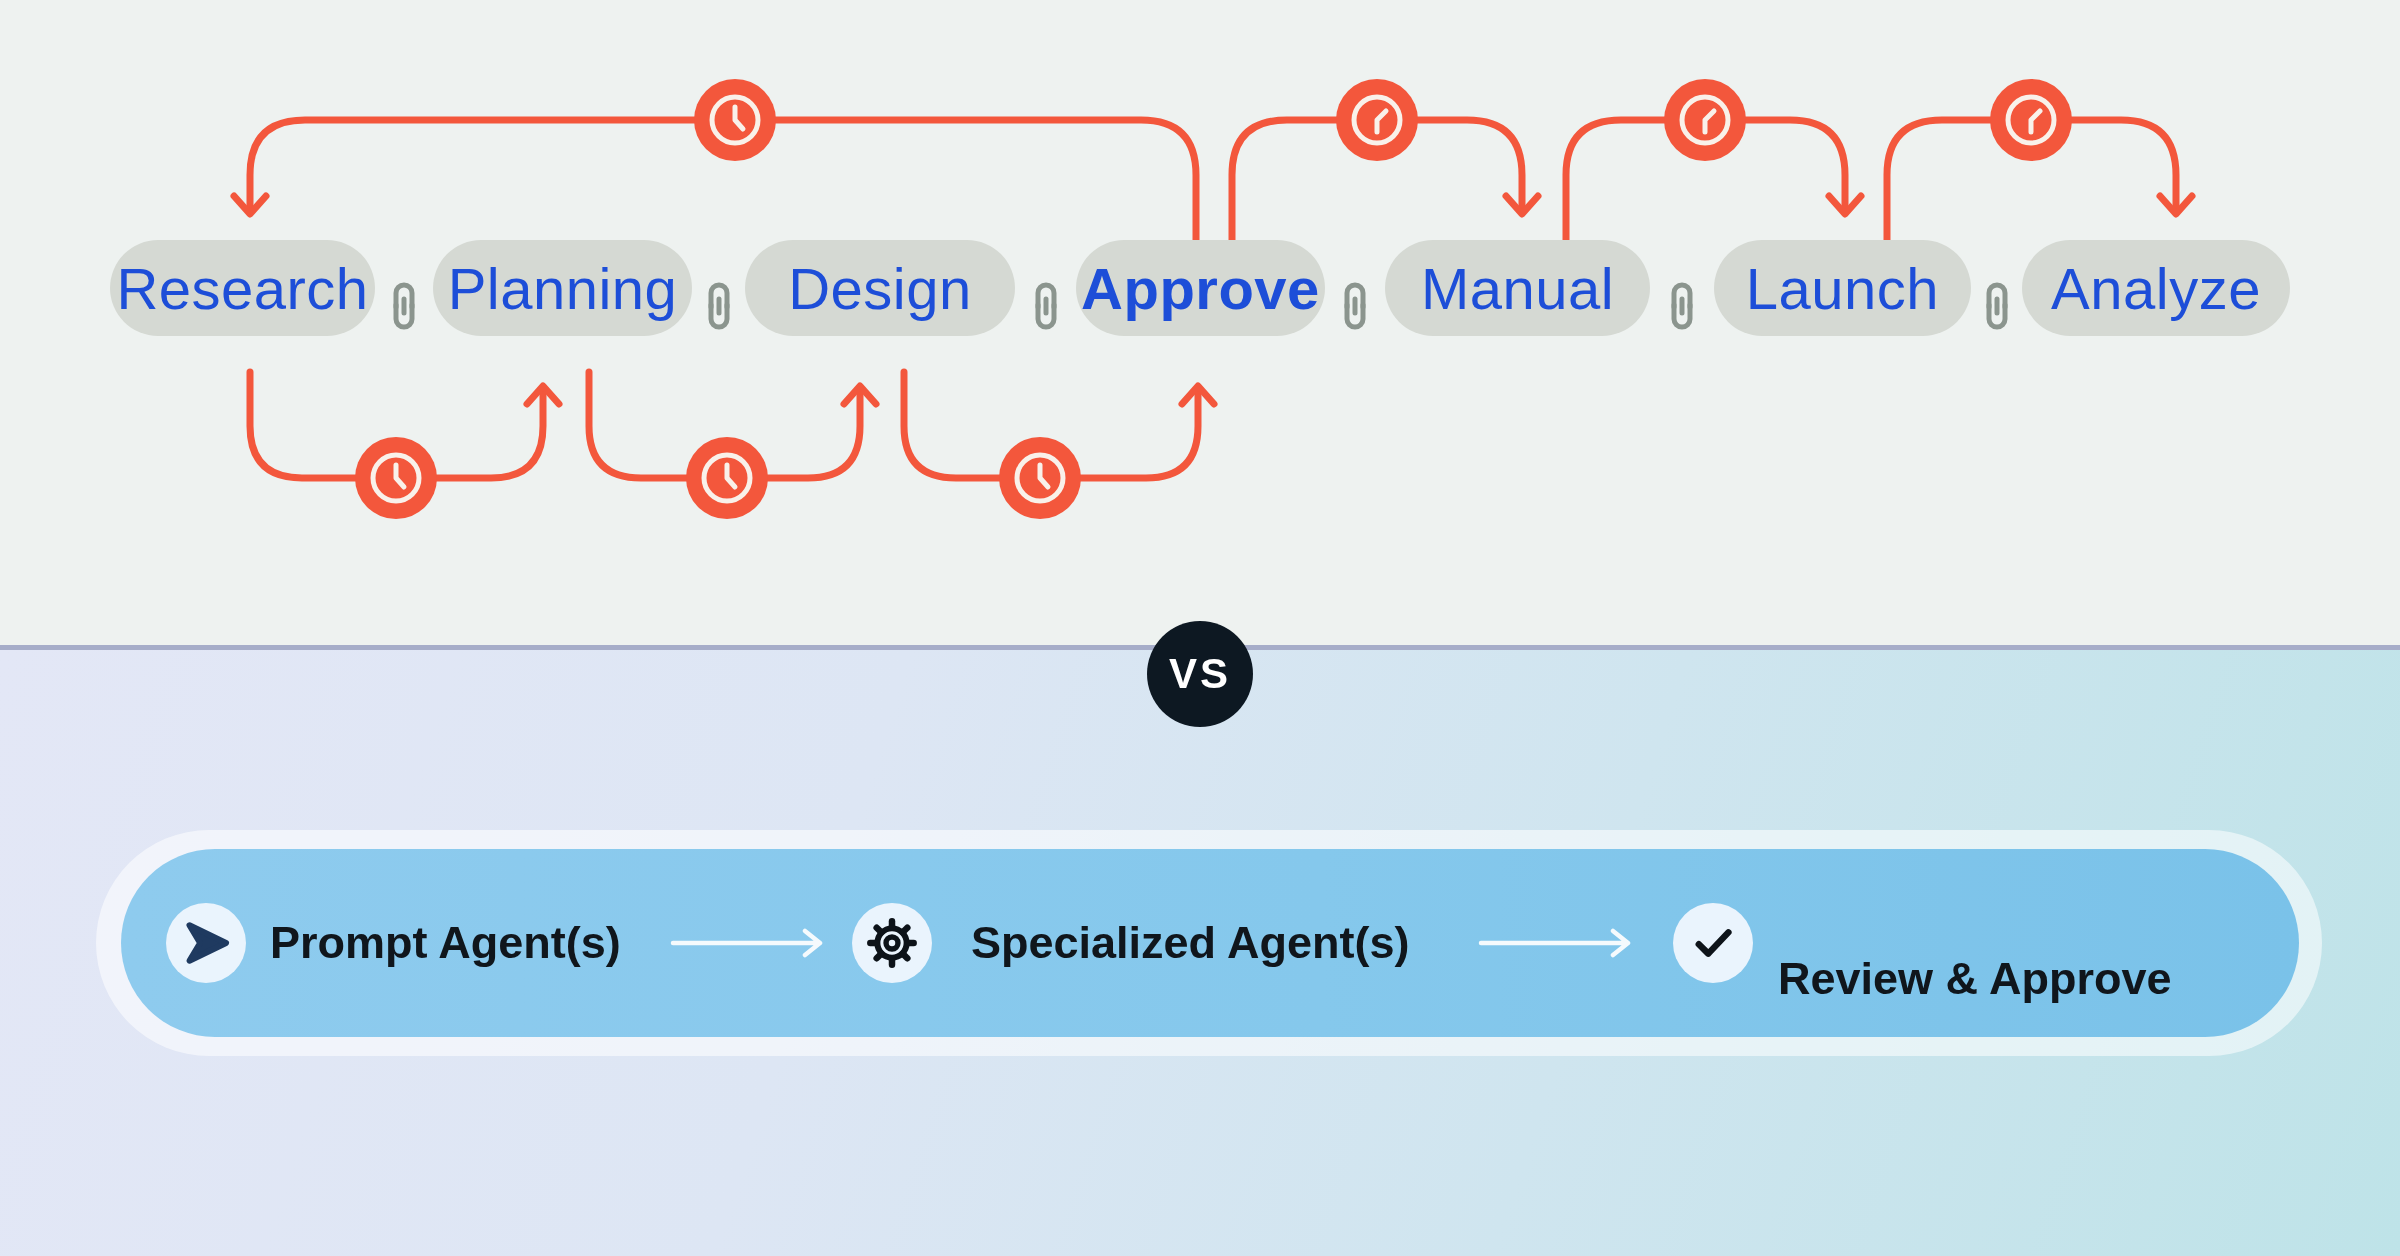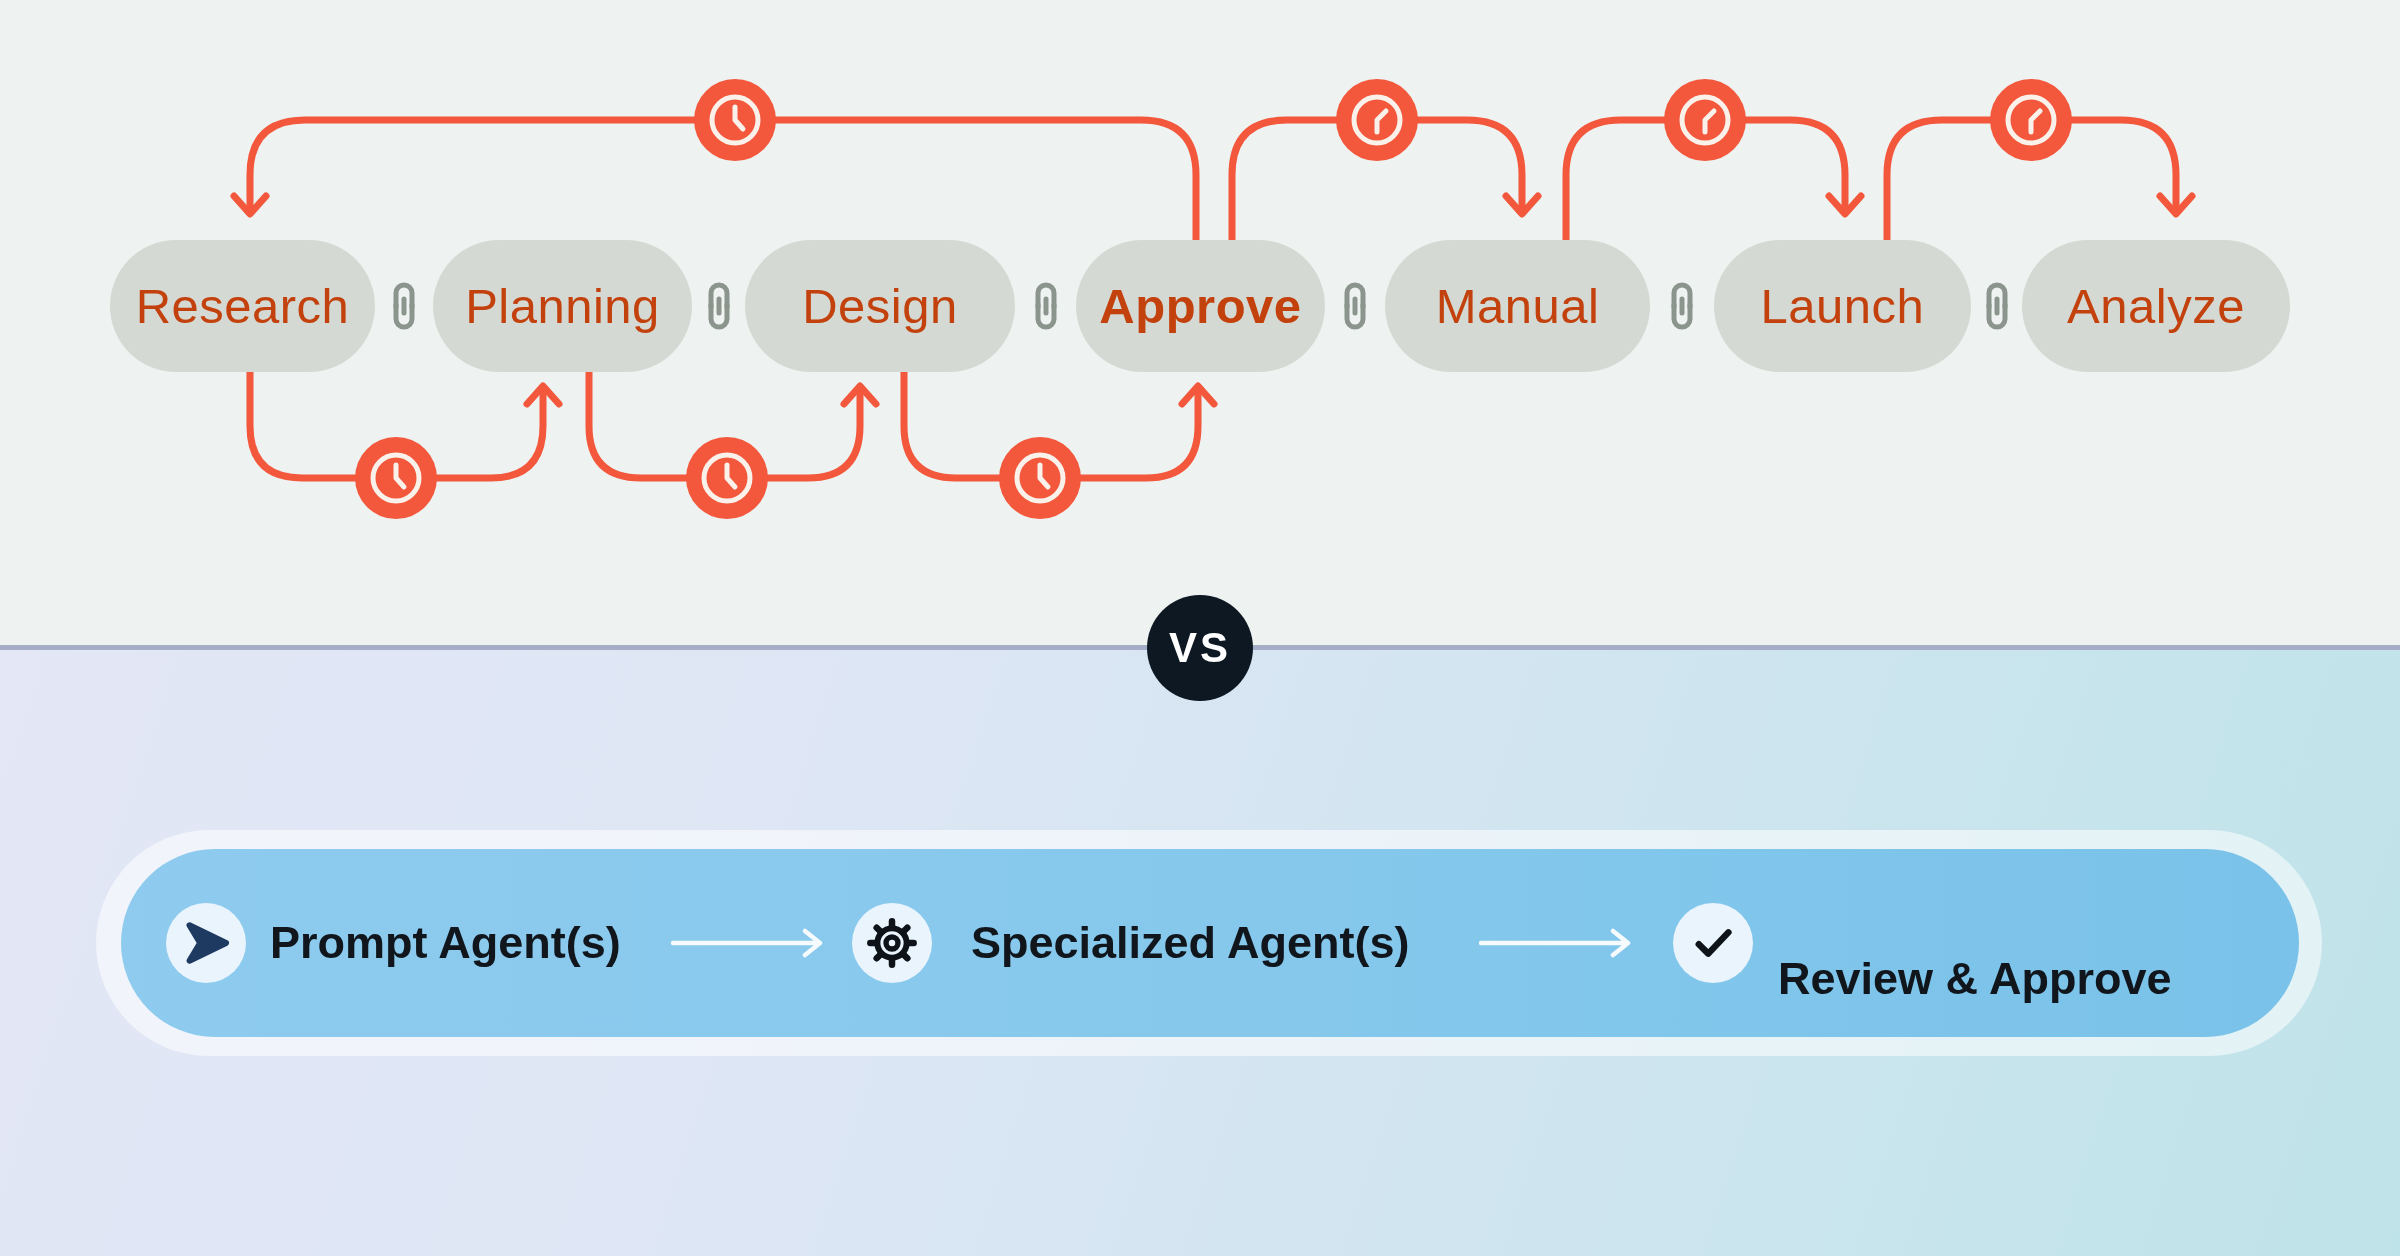--- a/index.html
+++ b/index.html
@@ -10,37 +10,37 @@
   
   .top-section { position:absolute; left:0; top:0; width:2400px; height:645px; background:#eef2f0; }
   .section-divider { position:absolute; left:0; top:645px; width:2400px; height:5px; background:#a6adc9; }
   .bottom-section { position:absolute; left:0; top:650px; width:2400px; height:606px;
     background:linear-gradient(108deg,#e3e7f6 0%,#dde6f4 35%,#cfe5ef 65%,#bee3e8 100%); }
 
   
   .flow-svg { position:absolute; left:0; top:0; }
 
   
-  .pill { position:absolute; top:240px; height:132px; border-radius:66px; background:#d5d9d3;
+  .pill { position:absolute; top:240px; height:96px; border-radius:66px; background:#d5d9d3;
     display:flex; align-items:center; justify-content:center;
-    font-size:49px; font-weight:500; color:#c2410c; letter-spacing:0.5px; }
+    font-size:58px; font-weight:500; color:#1d4ed8; letter-spacing:0.5px; }
   .pill-research { left:110px;  width:265px; }
   .pill-planning { left:433px;  width:259px; }
   .pill-design   { left:745px;  width:270px; }
   .pill-approve  { left:1076px; width:249px;font-weight:bold; }
   .pill-build    { left:1385px; width:265px; }
   .pill-launch   { left:1714px; width:257px; }
   .pill-analyze  { left:2022px; width:268px; }
 
   .link-icon { position:absolute; top:277px; width:30px; height:58px; }
   .li-1 { left:389px; }  .li-2 { left:704px; }  .li-3 { left:1031px; }
   .li-4 { left:1340px; } .li-5 { left:1667px; } .li-6 { left:1982px; }
 
   
-  .vs-badge { position:absolute; left:1147px; top:595px; width:106px; height:106px; border-radius:50%;
+  .vs-badge { position:absolute; left:1147px; top:621px; width:106px; height:106px; border-radius:50%;
     background:#0d1822; color:#ffffff; display:flex; align-items:center; justify-content:center;
     font-size:42px; font-weight:700; letter-spacing:3px; }
 
   
   .bar-halo { position:absolute; left:96px; top:830px; width:2226px; height:226px;
     border-radius:113px; background:rgba(255,255,255,0.55); }
   .bar { position:absolute; left:121px; top:849px; width:2178px; height:188px; border-radius:94px;
     background:linear-gradient(90deg,#8ecbee 0%,#85c8ec 55%,#7ac2e9 100%); }
   .icon-circle { position:absolute; top:54px; width:80px; height:80px; border-radius:50%;
     background:#eaf4fd; display:flex; align-items:center; justify-content:center; }

